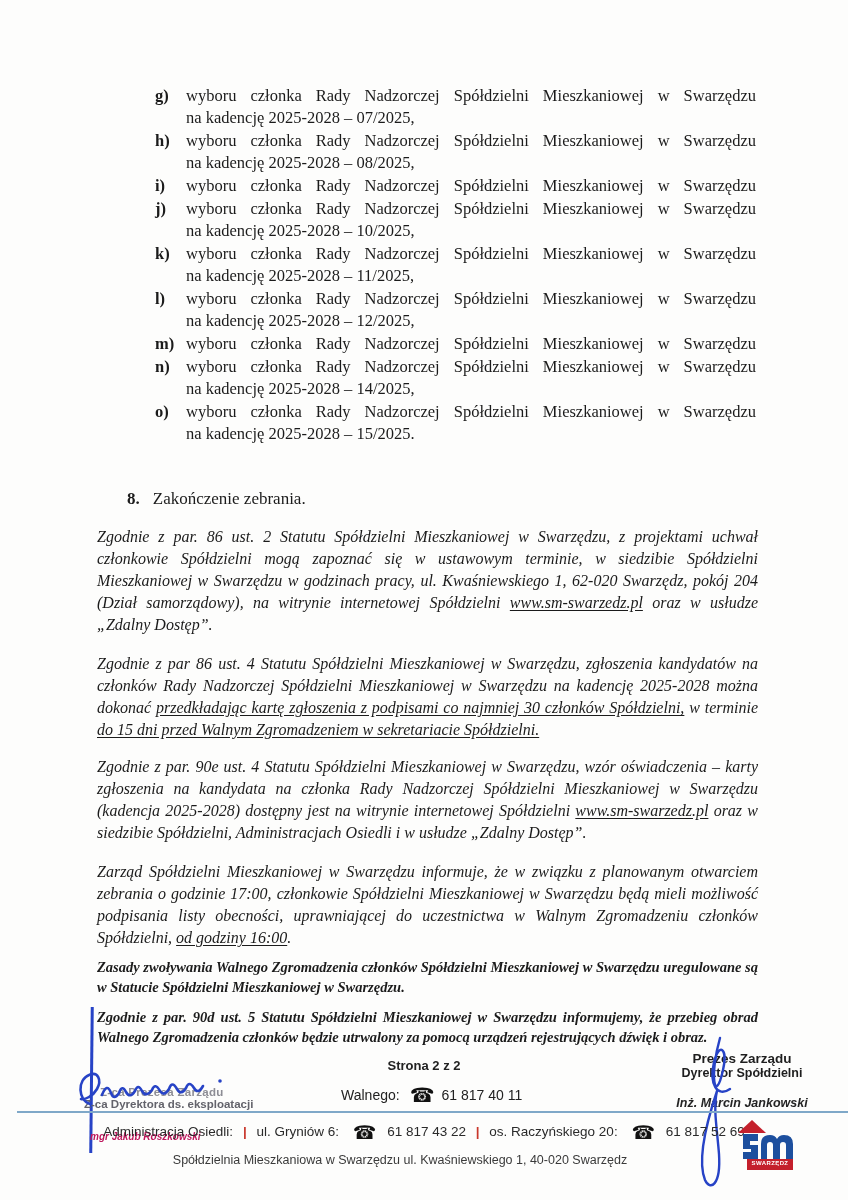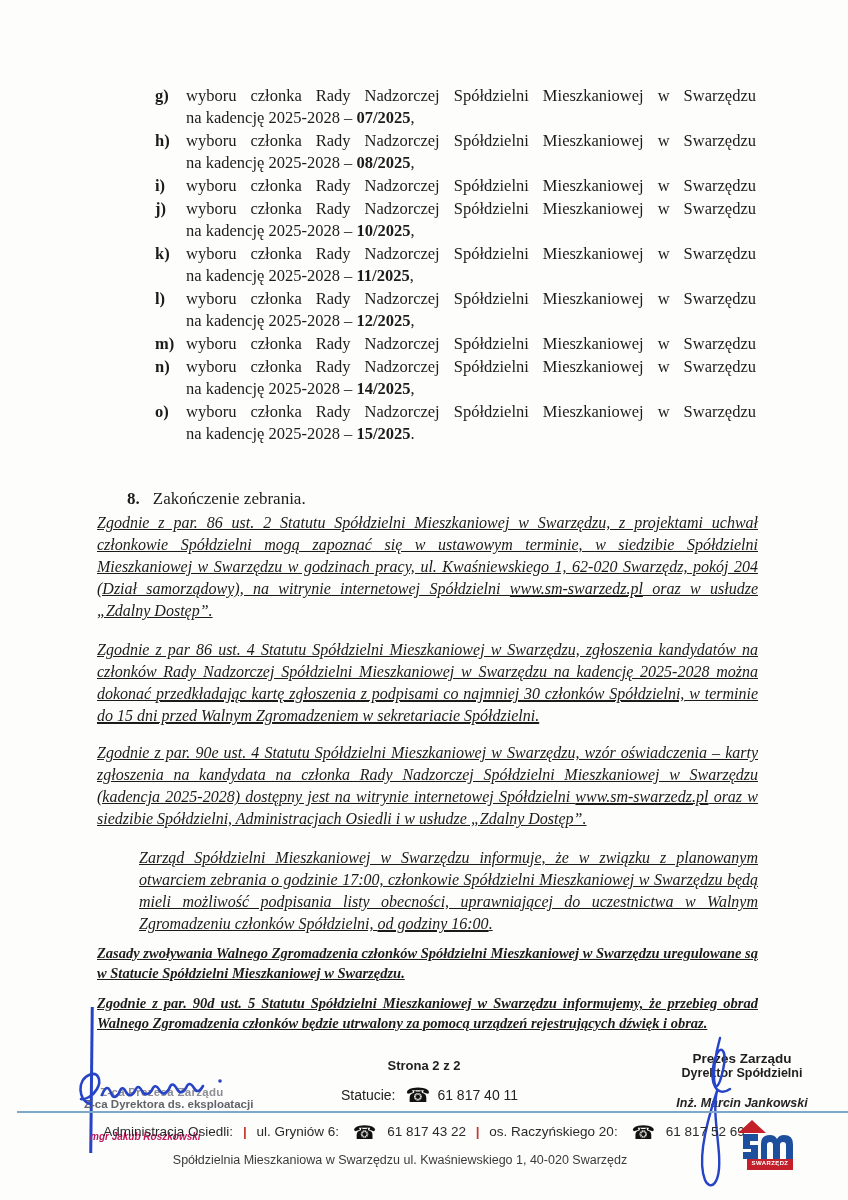--- a/index.html
+++ b/index.html
@@ -9,30 +9,30 @@
     font-family:"Liberation Serif",serif;color:#1b1b1b;
   }
 
   
   .agenda{position:absolute;left:155px;top:85px;width:601px;font-size:16.5px;line-height:22.3px;}
   .agitem{display:flex;margin-bottom:0.5px;}
   .glet{width:31px;flex:none;font-weight:bold;}
   .gbody{flex:1;min-width:0;}
   .gl1{display:block;text-align:justify;text-align-last:justify;}
   .gl2{display:block;}
-  .res{font-weight:bold;}
+  .res{font-weight:normal;}
 
   .closing{position:absolute;left:127px;top:489px;font-size:17px;}
   .closing .num{font-weight:bold;margin-right:13px;}
 
   
-  .paras{position:absolute;left:97px;top:512px;width:661px;text-decoration:underline;}
+  .paras{position:absolute;left:97px;top:526px;width:661px;}
   .para{margin:0 0 17px 0;font-style:italic;font-size:16px;line-height:22px;text-align:justify;}
   .para.mb15{margin-bottom:15px;}
-  .para.mb9{margin-bottom:9px;margin-left:42px;}
+  .para.mb9{margin-bottom:9px;}
   .para.mb11{margin-bottom:11px;}
   .para.small{font-size:14.5px;line-height:19.5px;font-weight:bold;font-weight:600;}
   .para.small{font-weight:bold;}
   .u{text-decoration:underline;text-underline-offset:2px;}
 
   
   .sans{font-family:"Liberation Sans",sans-serif;}
   .stamp-left{position:absolute;left:84px;top:1050px;width:210px;}
   .stamp-l1{color:#8d8d95;font-weight:bold;font-size:11.5px;letter-spacing:.3px;margin-left:16px;white-space:nowrap;margin-top:36px;}
   .stamp-l2{color:#63636b;font-weight:bold;font-size:11.5px;white-space:nowrap;}
@@ -160,21 +160,21 @@
     <div class="stamp-l2">Z-ca Dyrektora ds. eksploatacji</div>
     <div class="name-left">mgr Jakub Roszkowski</div>
   </div>
   <svg class="sig sig-left" width="185" height="46" viewBox="0 0 185 46">
     <path d="M16,36 C4,32 3,12 15,7 C24,3 28,12 23,21 C19,28 11,32 7,31 M28,27 q5,-13 9,-2 q3,8 8,0 q3,-9 7,-1 q4,7 9,-1 q3,-8 7,0 q4,7 10,-1 q3,-8 8,1 q4,6 9,-2 q3,-9 8,0 q4,7 9,-1 q3,-8 8,0 q4,7 9,-2" fill="none" stroke="#2743c6" stroke-width="2.6" stroke-linecap="round"></path>
     <circle cx="146" cy="13" r="1.8" fill="#2743c6"></circle>
   </svg>
 
   <div class="center-page sans">Strona 2 z 2</div>
   <div class="centrala sans">
-    <span>Statucie:</span>
+    <span>Walnego:</span>
     <span class="phone-glyph">☎</span>
     <span>61 817 40 11</span>
   </div>
 
   <div class="right-stamp sans">
     <div class="rs1">Prezes Zarządu</div>
     <div class="rs2">Dyrektor Spółdzielni</div>
   </div>
   <div class="name-right sans">Inż. Marcin Jankowski</div>
   <svg class="sig sig-right" width="140" height="168" viewBox="0 0 140 168">

